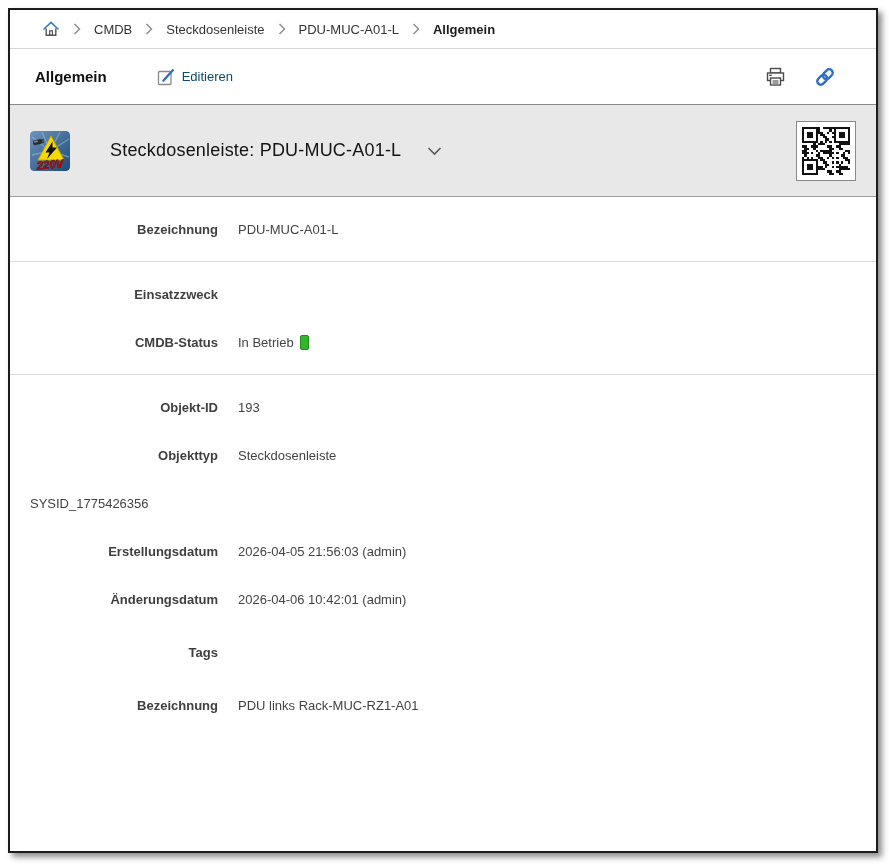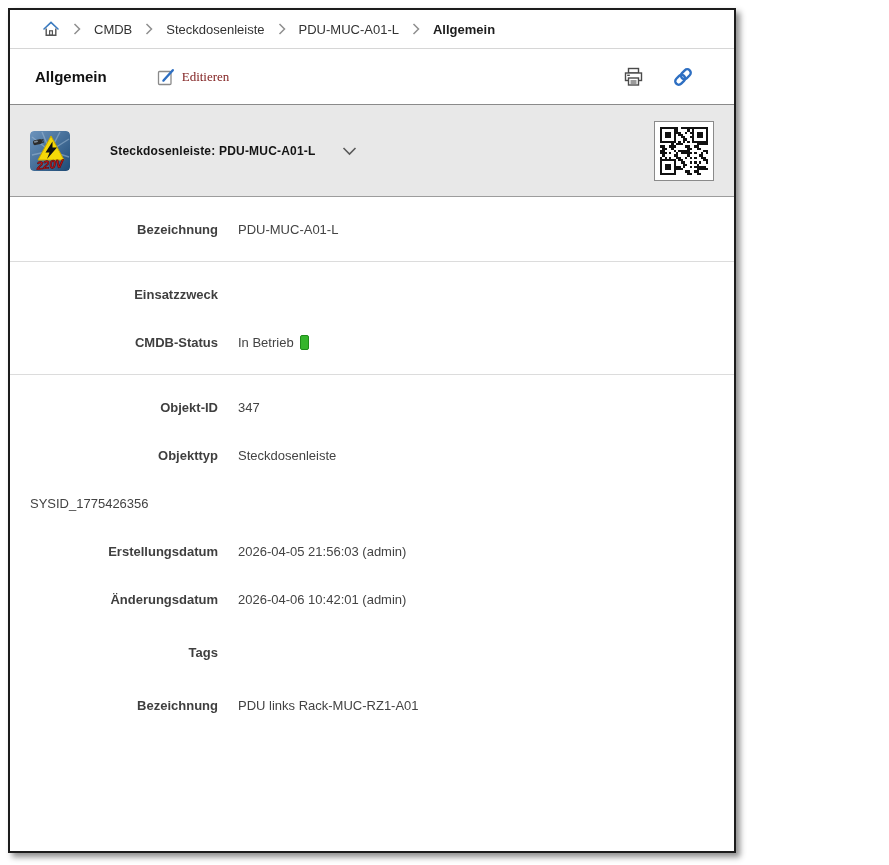--- a/index.html
+++ b/index.html
@@ -1,20 +1,20 @@
 <!DOCTYPE html>
 <html><head>
 <meta charset="utf-8">
 <style>
   * { margin:0; padding:0; box-sizing:border-box; }
   html,body { width:889px; height:865px; background:#ffffff; overflow:hidden;
               font-family:"Liberation Sans","DejaVu Sans",sans-serif; }
 
   .window {
-    position:absolute; left:8px; top:8px; width:728px; height:845px;
+    position:absolute; left:8px; top:8px; width:870px; height:845px;
     background:#ffffff; border:2px solid #1c1c1c;
     box-shadow:4px 4px 6px rgba(0,0,0,0.45);
     display:flex; flex-direction:column; overflow:hidden;
   }
 
   
   .breadcrumb-bar {
     height:39px; flex:0 0 auto; display:flex; align-items:center;
     padding:0 20px 0 32px; background:#ffffff; border-bottom:1px solid #d6d6d6;
   }
@@ -23,31 +23,31 @@
   .crumb-sep { margin:0 13px; display:flex; align-items:center; }
   .home-btn { display:flex; align-items:center; cursor:pointer; }
 
   
   .toolbar {
     height:56px; flex:0 0 auto; display:flex; align-items:center;
     padding:0 40px 0 25px; background:#ffffff; border-bottom:1px solid #8a8a8a;
   }
   .category-heading { font-size:15px; font-weight:bold; color:#111; }
   .edit-button { display:flex; align-items:center; margin-left:50px; cursor:pointer; }
-  .edit-button span.lbl { font-size:13px; color:#7f1d1d; margin-left:7px;font-family:Liberation Serif, serif; }
+  .edit-button span.lbl { font-size:13px; color:#0c4a6e; margin-left:7px; }
   .tool-icons { margin-left:auto; display:flex; align-items:center; gap:28px; }
   .icon-btn { cursor:pointer; display:flex; align-items:center; }
 
   
   .object-header {
     height:92px; flex:0 0 auto; display:flex; align-items:center;
     padding:0 20px; background:#e8e8e8; border-bottom:1px solid #9c9c9c;
   }
   .object-type-icon { width:40px; height:40px; flex:0 0 auto; border-radius:4px; overflow:hidden; }
-  .object-title { margin-left:40px; font-size:12px; font-weight:bold; color:#141414; letter-spacing:0.2px; }
+  .object-title { margin-left:40px; font-size:18px; font-weight:normal; color:#141414; letter-spacing:0.2px; }
   .title-chevron { margin-left:26px; cursor:pointer; display:flex; align-items:center; }
   .qr-box {
     margin-left:auto; width:60px; height:60px; background:#ffffff;
     border:1px solid #8a8a8a; display:flex; align-items:center; justify-content:center;
   }
 
   
   .content { flex:1 1 auto; background:#ffffff; display:flex; flex-direction:column;border-radius:7px; }
   .section { padding:8px 0; border-bottom:1px solid #dcdcdc; }
   .section:last-child { border-bottom:none; }
@@ -417,21 +417,21 @@
         <span class="field-value">
           <span>In Betrieb</span>
           <span class="status-indicator" id="status-chip" style="background: rgb(53, 181, 44);"></span>
         </span>
       </div>
     </div>
 
     <div class="section">
       <div class="field-row">
         <span class="field-label">Objekt-ID</span>
-        <span class="field-value">347</span>
+        <span class="field-value">193</span>
       </div>
       <div class="field-row">
         <span class="field-label">Objekttyp</span>
         <span class="field-value">Steckdosenleiste</span>
       </div>
       <div class="field-row">
         <span class="field-value">SYSID_1775426356</span>
       </div>
       <div class="field-row">
         <span class="field-label">Erstellungsdatum</span>

